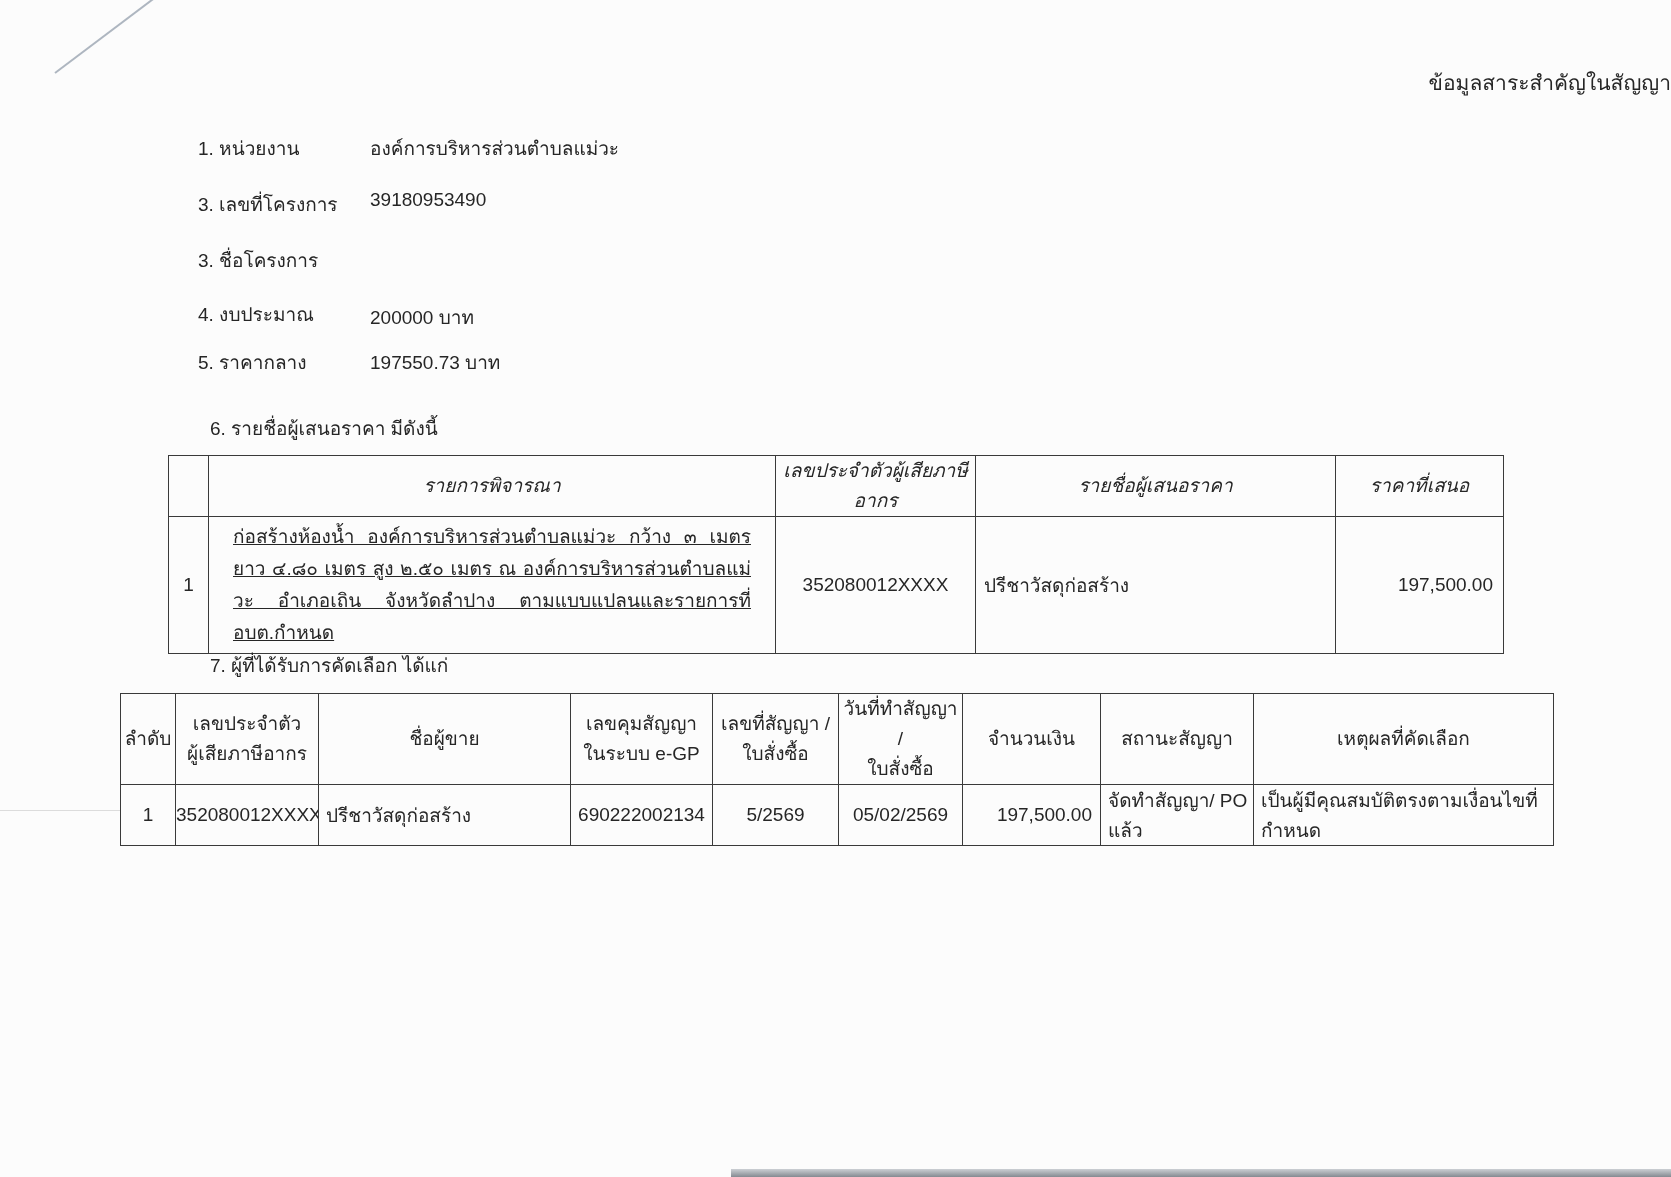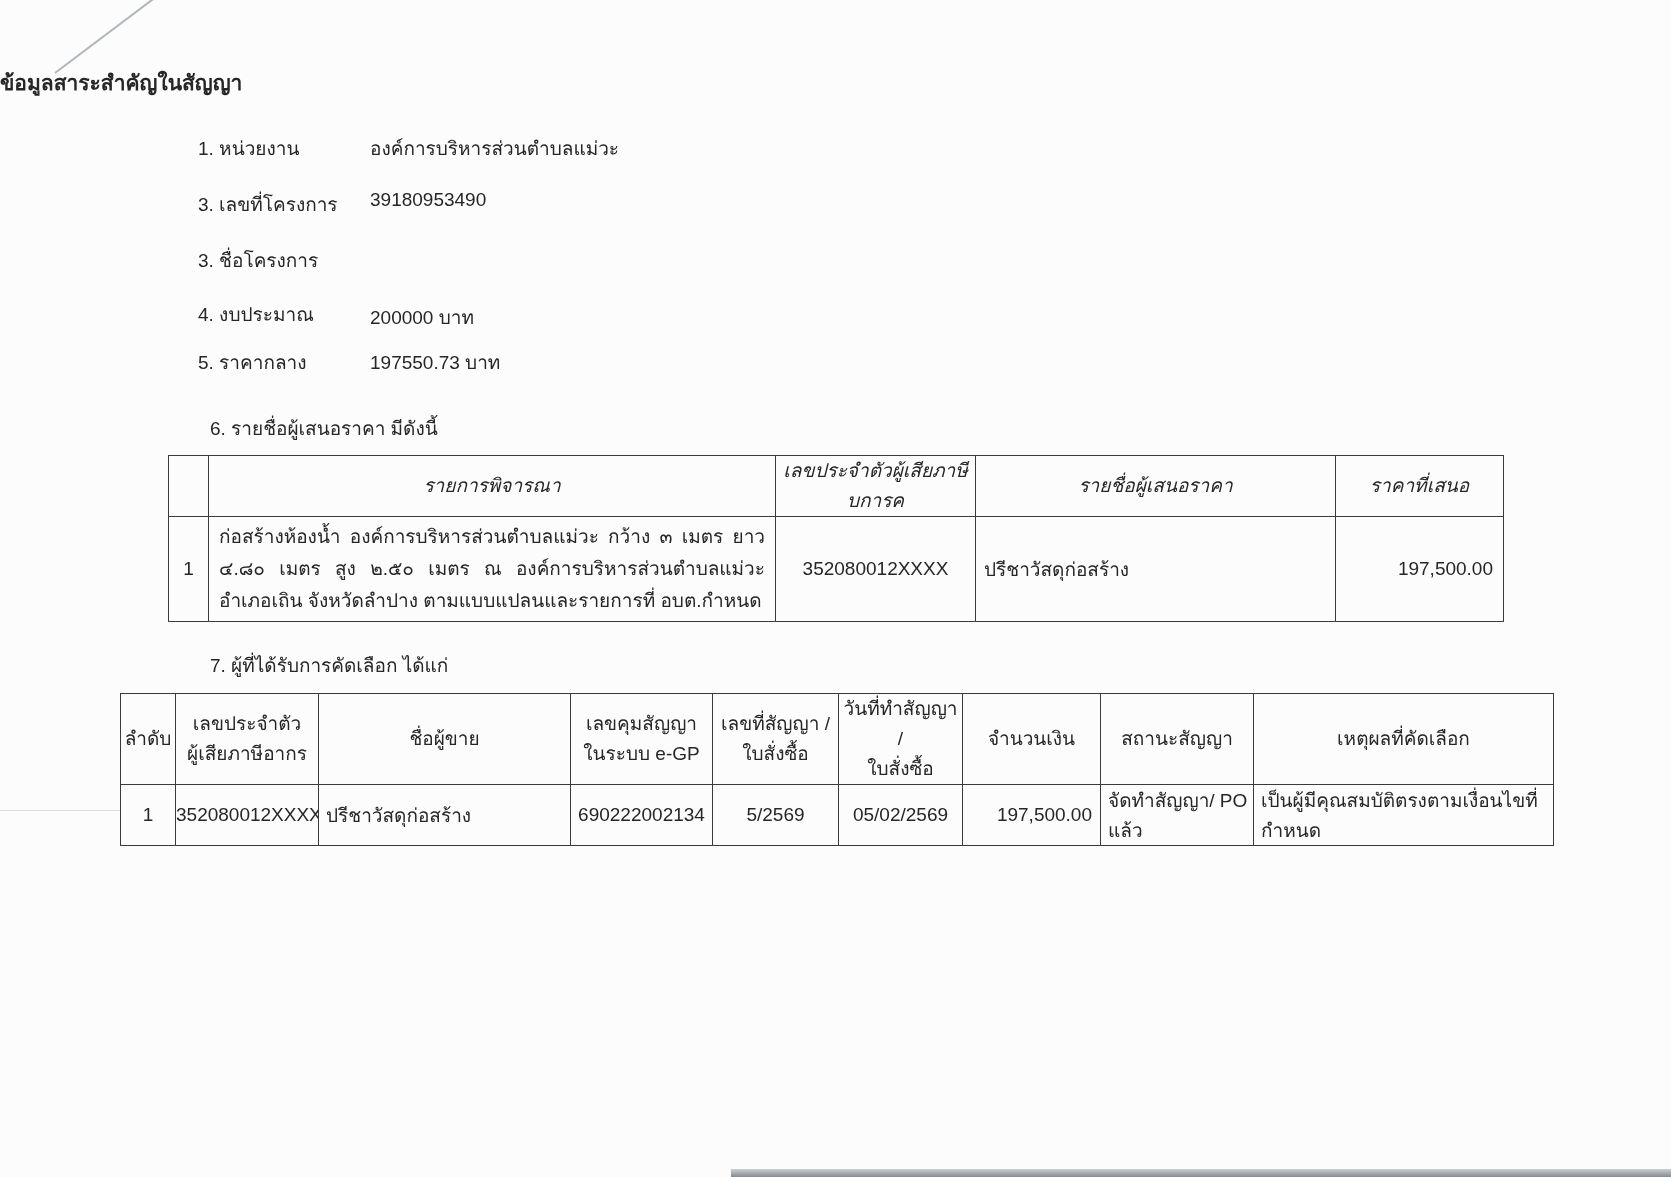--- a/index.html
+++ b/index.html
@@ -35,22 +35,22 @@
     left: 731px; bottom: 0;
     width: 940px; height: 8px;
     background: linear-gradient(to bottom, #c3c8cd, #6f767e);
     opacity: .85;
   }
 
   .doc-title {
     position: absolute;
     left: 0; top: 66px;
     width: 100%;
-    text-align: left;
-    font-weight: bold;
+    text-align: right;
+    font-weight: normal;
     font-size: 21px;
   }
 
   .field-label {
     position: absolute;
     left: 198px;
     font-size: 19px;
     white-space: nowrap;
   }
   .field-value {
@@ -87,23 +87,24 @@
   }
   th { text-align: center; white-space: pre-line; line-height: 30px; }
 
   .table1-wrap { position: absolute; left: 168px; top: 455px; }
   .table1-wrap table { width: 1335px; }
   .table1-wrap thead tr { height: 50px; font-style: italic; }
   .table1-wrap tbody tr { height: 105px; }
   .td-no { text-align: center; }
   .td-item {
     text-align: justify;
-    padding: 4px 10px;
+    padding: 4px 24px;
     line-height: 32px;
     vertical-align: middle;
+    text-decoration: underline;
   }
   .td-taxid { text-align: center; }
   .td-bidder { text-align: left; padding-left: 8px; }
   .td-price { text-align: right; padding-right: 10px; }
 
   .table2-wrap { position: absolute; left: 120px; top: 693px; }
   .table2-wrap table { width: 1433px; }
   .table2-wrap thead tr { height: 73px; }
   .table2-wrap tbody tr { height: 52px; }
   .td-center { text-align: center; }
@@ -143,21 +144,21 @@
         <col style="width:40px">
           <col style="width:567px">
           <col style="width:200px">
           <col style="width:360px">
           <col style="width:168px">
       </colgroup>
       <thead>
         <tr>
           <th></th>
           <th>รายการพิจารณา</th>
-          <th>เลขประจำตัวผู้เสียภาษีบการค</th>
+          <th>เลขประจำตัวผู้เสียภาษีอากร</th>
           <th>รายชื่อผู้เสนอราคา</th>
           <th>ราคาที่เสนอ</th>
         </tr>
       </thead>
       <tbody>
         <tr>
           <td class="td-no">1</td>
           <td class="td-item">ก่อสร้างห้องน้ำ  องค์การบริหารส่วนตำบลแม่วะ  กว้าง ๓ เมตร  ยาว ๔.๘๐ เมตร สูง ๒.๕๐ เมตร  ณ องค์การบริหารส่วนตำบลแม่วะ  อำเภอเถิน  จังหวัดลำปาง ตามแบบแปลนและรายการที่  อบต.กำหนด</td>
           <td class="td-taxid">352080012XXXX</td>
           <td class="td-bidder">ปรีชาวัสดุก่อสร้าง</td>

